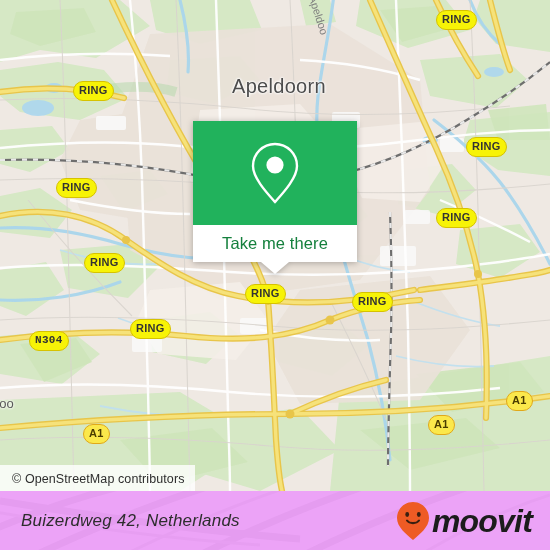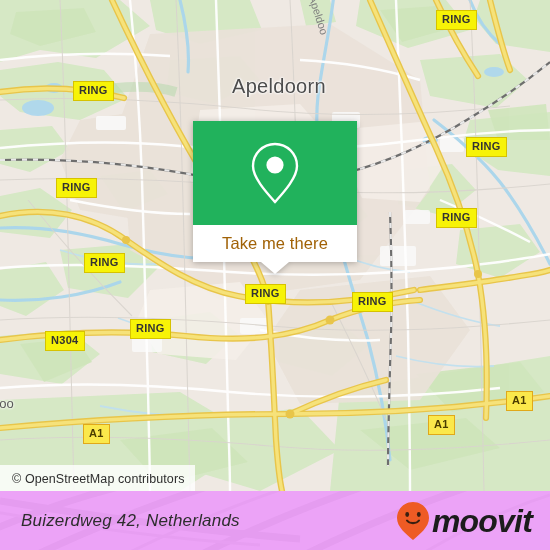--- a/index.html
+++ b/index.html
@@ -65,21 +65,21 @@
     color: #7d7d7d;
     transform: rotate(72deg);
     transform-origin: left top;
   }
 
   
   .shield {
     position: absolute;
     background: #f7f307;
     border: 1.6px solid #d6c200;
-    border-radius: 0;
+    border-radius: 10px;
     color: #333;
     font-size: 11px;
     font-weight: bold;
     line-height: 1;
     padding: 3px 5px 4px 5px;
     letter-spacing: .3px;
     white-space: nowrap;
     pointer-events: none;
   }
   .shield.motorway {
@@ -122,21 +122,21 @@
   #callout-pin { display: block; }
   #callout-bottom {
     height: 37px;
     background: #ffffff;
     display: flex;
     align-items: center;
     justify-content: center;
   }
   #callout-label {
     font-size: 16.5px;
-    color: #a16207;
+    color: #15803d;
     letter-spacing: .1px;
   }
   #callout-tail {
     position: absolute;
     left: 68px;
     top: 141px;
     width: 0; height: 0;
     border-left: 14px solid transparent;
     border-right: 14px solid transparent;
     border-top: 12px solid #ffffff;
@@ -365,21 +365,21 @@
     <div id="shield-layer">
         <div class="shield" style="left: 436px; top: 10px;">RING</div>
         <div class="shield" style="left: 73px; top: 81px;">RING</div>
         <div class="shield" style="left: 466px; top: 137px;">RING</div>
         <div class="shield" style="left: 56px; top: 178px;">RING</div>
         <div class="shield" style="left: 436px; top: 208px;">RING</div>
         <div class="shield" style="left: 84px; top: 253px;">RING</div>
         <div class="shield" style="left: 245px; top: 284px;">RING</div>
         <div class="shield" style="left: 352px; top: 292px;">RING</div>
         <div class="shield" style="left: 130px; top: 319px;">RING</div>
-        <div class="shield" style="left: 45px; top: 331px;">N304</div>
+        <div class="shield" style="left: 29px; top: 331px; font-family: Liberation Mono, monospace;">N304</div>
         <div class="shield motorway" style="left: 506px; top: 391px;">A1</div>
         <div class="shield motorway" style="left: 428px; top: 415px;">A1</div>
         <div class="shield motorway" style="left: 83px; top: 424px;">A1</div>
       </div>
 
     <div id="attribution">
       <span>© OpenStreetMap contributors</span>
     </div>
 
     <div id="callout">

